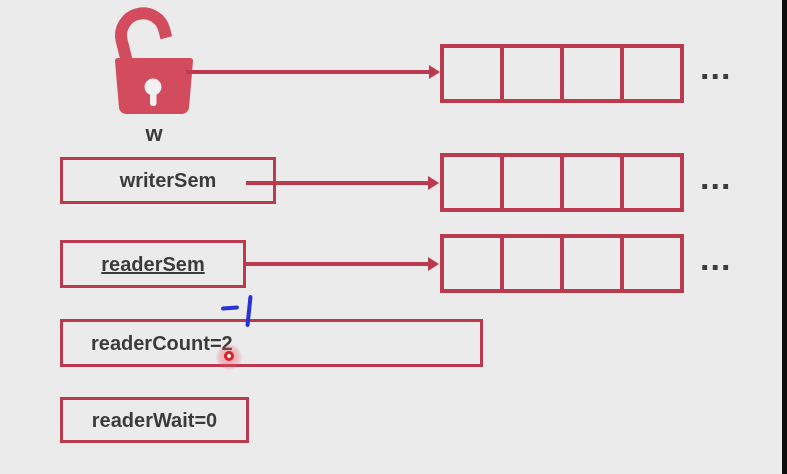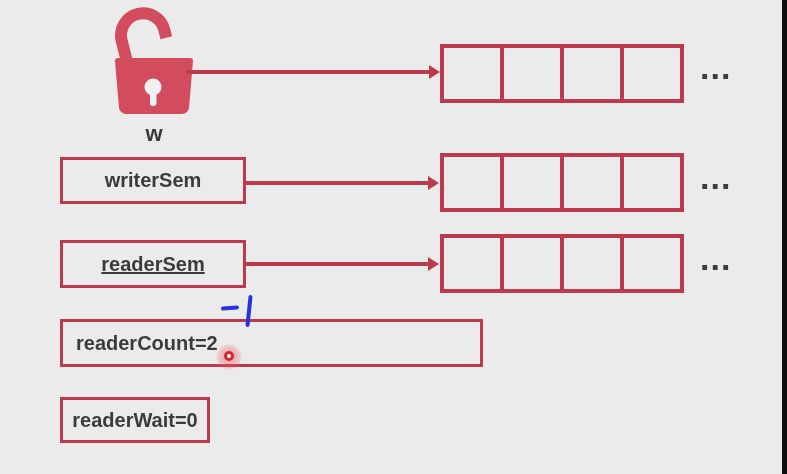--- a/index.html
+++ b/index.html
@@ -28,24 +28,24 @@
   .arrow::after{content:"";position:absolute;right:-11px;top:-5px;width:0;height:0;
     border-left:11px solid var(--accent-red,#bc3a4e);
     border-top:7px solid transparent;border-bottom:7px solid transparent;}
   .a1{left:186px;top:70px;width:243px;}
   .a2{left:246px;top:181px;width:182px;}
   .a3{left:246px;top:262px;width:182px;}
   
   .labelbox{position:absolute;box-sizing:border-box;border:3px solid var(--accent-red,#bc3a4e);
     display:flex;align-items:center;justify-content:center;
     font-size:20px;font-weight:bold;color:var(--text-color,#3b3b3b);}
-  .b-writer{left:60px;top:157px;width:186px;height:47px;}
+  .b-writer{left:60px;top:157px;width:216px;height:47px;}
   .b-readersem{left:60px;top:240px;width:186px;height:48px;text-decoration:underline;}
-  .b-readercount{left:60px;top:319px;width:423px;height:48px;justify-content:flex-start;padding-left:13px;}
-  .b-readerwait{left:60px;top:397px;width:150px;height:46px;}
+  .b-readercount{left:60px;top:319px;width:423px;height:48px;justify-content:flex-start;padding-left:28px;}
+  .b-readerwait{left:60px;top:397px;width:189px;height:46px;}
   
   .ann-dash{position:absolute;left:221px;top:306px;width:18px;height:4px;border-radius:2px;
     background:var(--annotation-blue,#2633d8);transform:rotate(-4deg);}
   .ann-stroke{position:absolute;left:247px;top:295px;width:4px;height:32px;border-radius:2px;
     background:var(--annotation-blue,#2633d8);transform:rotate(6deg);}
   
   .laser-glow{position:absolute;left:216px;top:344px;width:26px;height:26px;border-radius:50%;
     background:radial-gradient(circle,rgba(240,85,95,0.55) 0%,rgba(240,85,95,0.25) 55%,rgba(240,85,95,0) 75%);}
   .laser-ring{position:absolute;left:224px;top:351px;width:10px;height:10px;box-sizing:border-box;
     border:3px solid var(--pointer-red,#d8232f);border-radius:50%;background:#fff;}

